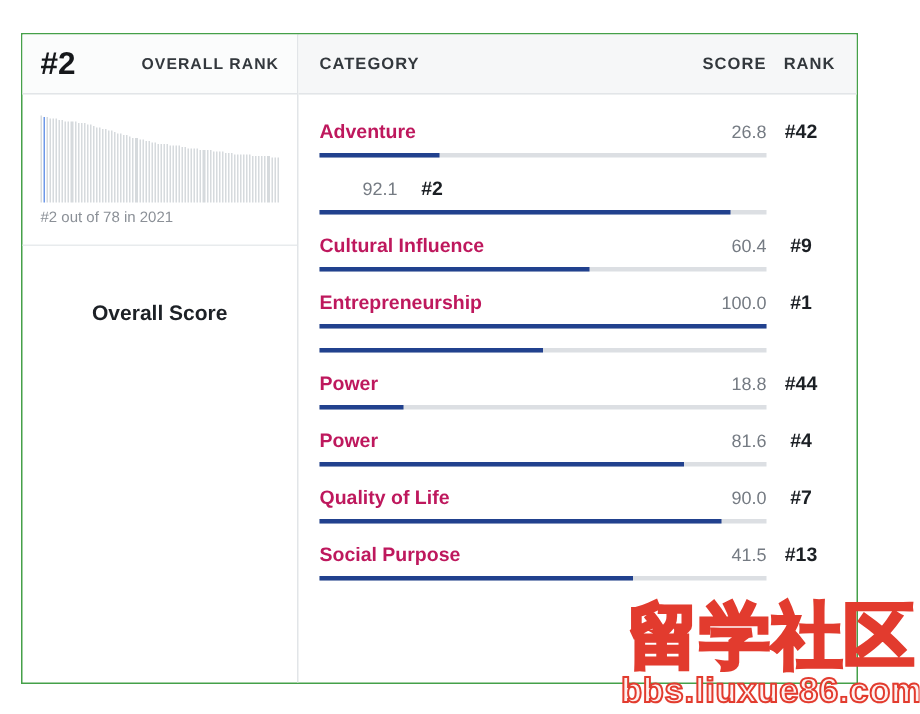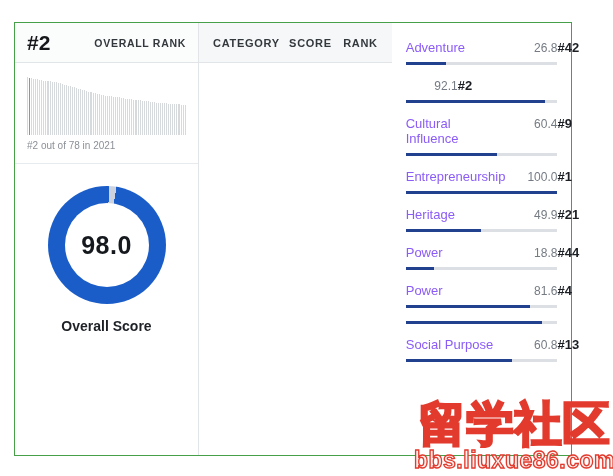--- a/index.html
+++ b/index.html
@@ -31,35 +31,35 @@
   .hist-caption{font-size:10px;color:#8b9097;margin:0 12px 12px}
   .divider{border:0;border-top:1px solid #e8ebed;margin:0}
   .donut-wrap{display:flex;flex-direction:column;align-items:center;padding:22px 0 0}
   .donut{width:118px;height:118px;border-radius:50%;display:flex;align-items:center;justify-content:center}
   .donut-inner{width:84px;height:84px;border-radius:50%;background:#fff;display:flex;align-items:center;justify-content:center}
   .donut-score{font-size:25px;font-weight:bold;color:#15181c;letter-spacing:.5px}
   .overall-label{font-size:14px;font-weight:bold;color:#1d2126;text-align:center;margin:14px 0 20px}
   .methodology{border-top:1px solid #e8ebed;padding:12px;font-size:12px;line-height:1.5;color:#70767d}
   .methodology a{color:var(--link);text-decoration:none;cursor:pointer}
   
-  .right{flex:1;display:flex;min-width:0}
+  .right{flex:1;display:flex;flex-direction:column;min-width:0}
   .right-header{
     height:40px;flex:0 0 40px;background:#f6f7f8;border-bottom:1px solid var(--hairline);
     display:flex;align-items:center;padding:0 14px;
     font-size:11px;font-weight:bold;letter-spacing:.7px;color:#33383d;
   }
   .h-cat{flex:1}
   .h-score{width:52px;text-align:right}
   .h-rank{width:46px;text-align:right}
   .rows{padding:4px 14px 0}
   .row{margin-top:13px}
   .row-top{display:flex;align-items:baseline}
-  .row-name{flex:1;font-size:13px;font-weight:normal;color:#8b5cf6}
+  .row-name{flex:1;font-size:13px;font-weight:bold;color:#be185d}
   .row-score{width:52px;text-align:right;font-size:12px;color:#757b83}
-  .row-rank{width:46px;text-align:left;font-size:13px;font-weight:bold;color:#1b1f24}
+  .row-rank{width:46px;text-align:center;font-size:13px;font-weight:bold;color:#1b1f24}
   .row-bar{height:3px;background:var(--track);margin-top:7px;margin-right:46px;position:relative}
   .row-fill{position:absolute;left:0;top:0;bottom:0;background:var(--navy)}
   
   .watermark{position:absolute;right:-2px;bottom:4px;text-align:center;pointer-events:none;line-height:1}
   .wm-line1{
     font-size:47px;font-weight:bold;letter-spacing:1px;color:rgba(255,255,255,.93);
     -webkit-text-stroke:2.5px var(--wmred);text-shadow:0 0 1px var(--wmred);
   }
   .wm-line2{
     font-size:23px;font-weight:bold;letter-spacing:.5px;color:rgba(255,255,255,.93);
@@ -155,25 +155,20 @@
         <div class="hbar" style="height: 30.7px;"></div>
         <div class="hbar" style="height: 30.2px;"></div>
         <div class="hbar" style="height: 30.2px;"></div>
         <div class="hbar" style="height: 30.2px;"></div>
       </div>
     <div class="hist-caption">#2 out of 78 in 2021</div>
 
     <hr class="divider">
 
     <div class="donut-wrap">
-      <div class="donut" id="donut" style="background: conic-gradient(from 2deg, rgb(204, 211, 222) 0deg, rgb(204, 211, 222) 7.2deg, rgb(26, 93, 200) 7.2deg, rgb(26, 93, 200) 360deg);">
-        <div class="donut-inner">
-          <span class="donut-score">98.0</span>
-        </div>
-      </div>
       <div class="overall-label">Overall Score</div>
     </div>
 
   </div>
 
   <div class="right">
     <div class="right-header">
       <span class="h-cat">CATEGORY</span>
       <span class="h-score">SCORE</span>
       <span class="h-rank">RANK</span>
@@ -216,25 +211,20 @@
       <span class="row-name">Entrepreneurship</span>
       <span class="row-score">100.0</span>
       <span class="row-rank">#1</span>
     </div>
     <div class="row-bar">
       <div class="row-fill" style="width: 100%;"></div>
     </div>
   </div>
 
   <div class="row">
-    <div class="row-top">
-      <span class="row-name">Heritage</span>
-      <span class="row-score">49.9</span>
-      <span class="row-rank">#21</span>
-    </div>
     <div class="row-bar">
       <div class="row-fill" style="width: 49.9%;"></div>
     </div>
   </div>
 
   <div class="row">
     <div class="row-top">
       <span class="row-name">Power</span>
       <span class="row-score">18.8</span>
       <span class="row-rank">#44</span>
@@ -250,29 +240,34 @@
       <span class="row-name">Power</span>
       <span class="row-score">81.6</span>
       <span class="row-rank">#4</span>
     </div>
     <div class="row-bar">
       <div class="row-fill" style="width: 81.6%;"></div>
     </div>
   </div>
 
   <div class="row">
+    <div class="row-top">
+      <span class="row-name">Quality of Life</span>
+      <span class="row-score">90.0</span>
+      <span class="row-rank">#7</span>
+    </div>
     <div class="row-bar">
       <div class="row-fill" style="width: 90%;"></div>
     </div>
   </div>
 
   <div class="row">
     <div class="row-top">
       <span class="row-name">Social Purpose</span>
-      <span class="row-score">60.8</span>
+      <span class="row-score">41.5</span>
       <span class="row-rank">#13</span>
     </div>
     <div class="row-bar">
       <div class="row-fill" style="width: 70.3%;"></div>
     </div>
   </div>
 </div>
   </div>
 </div>
 

